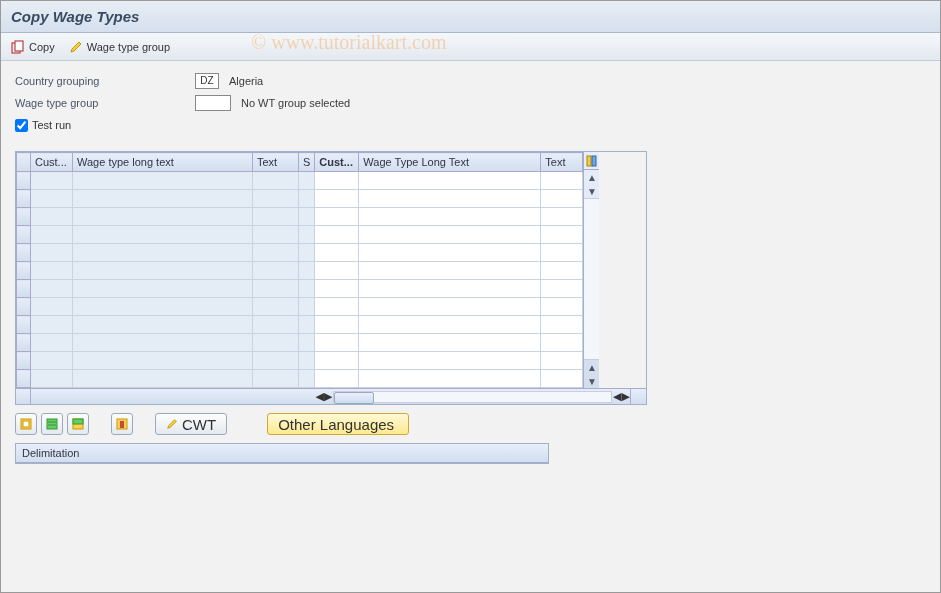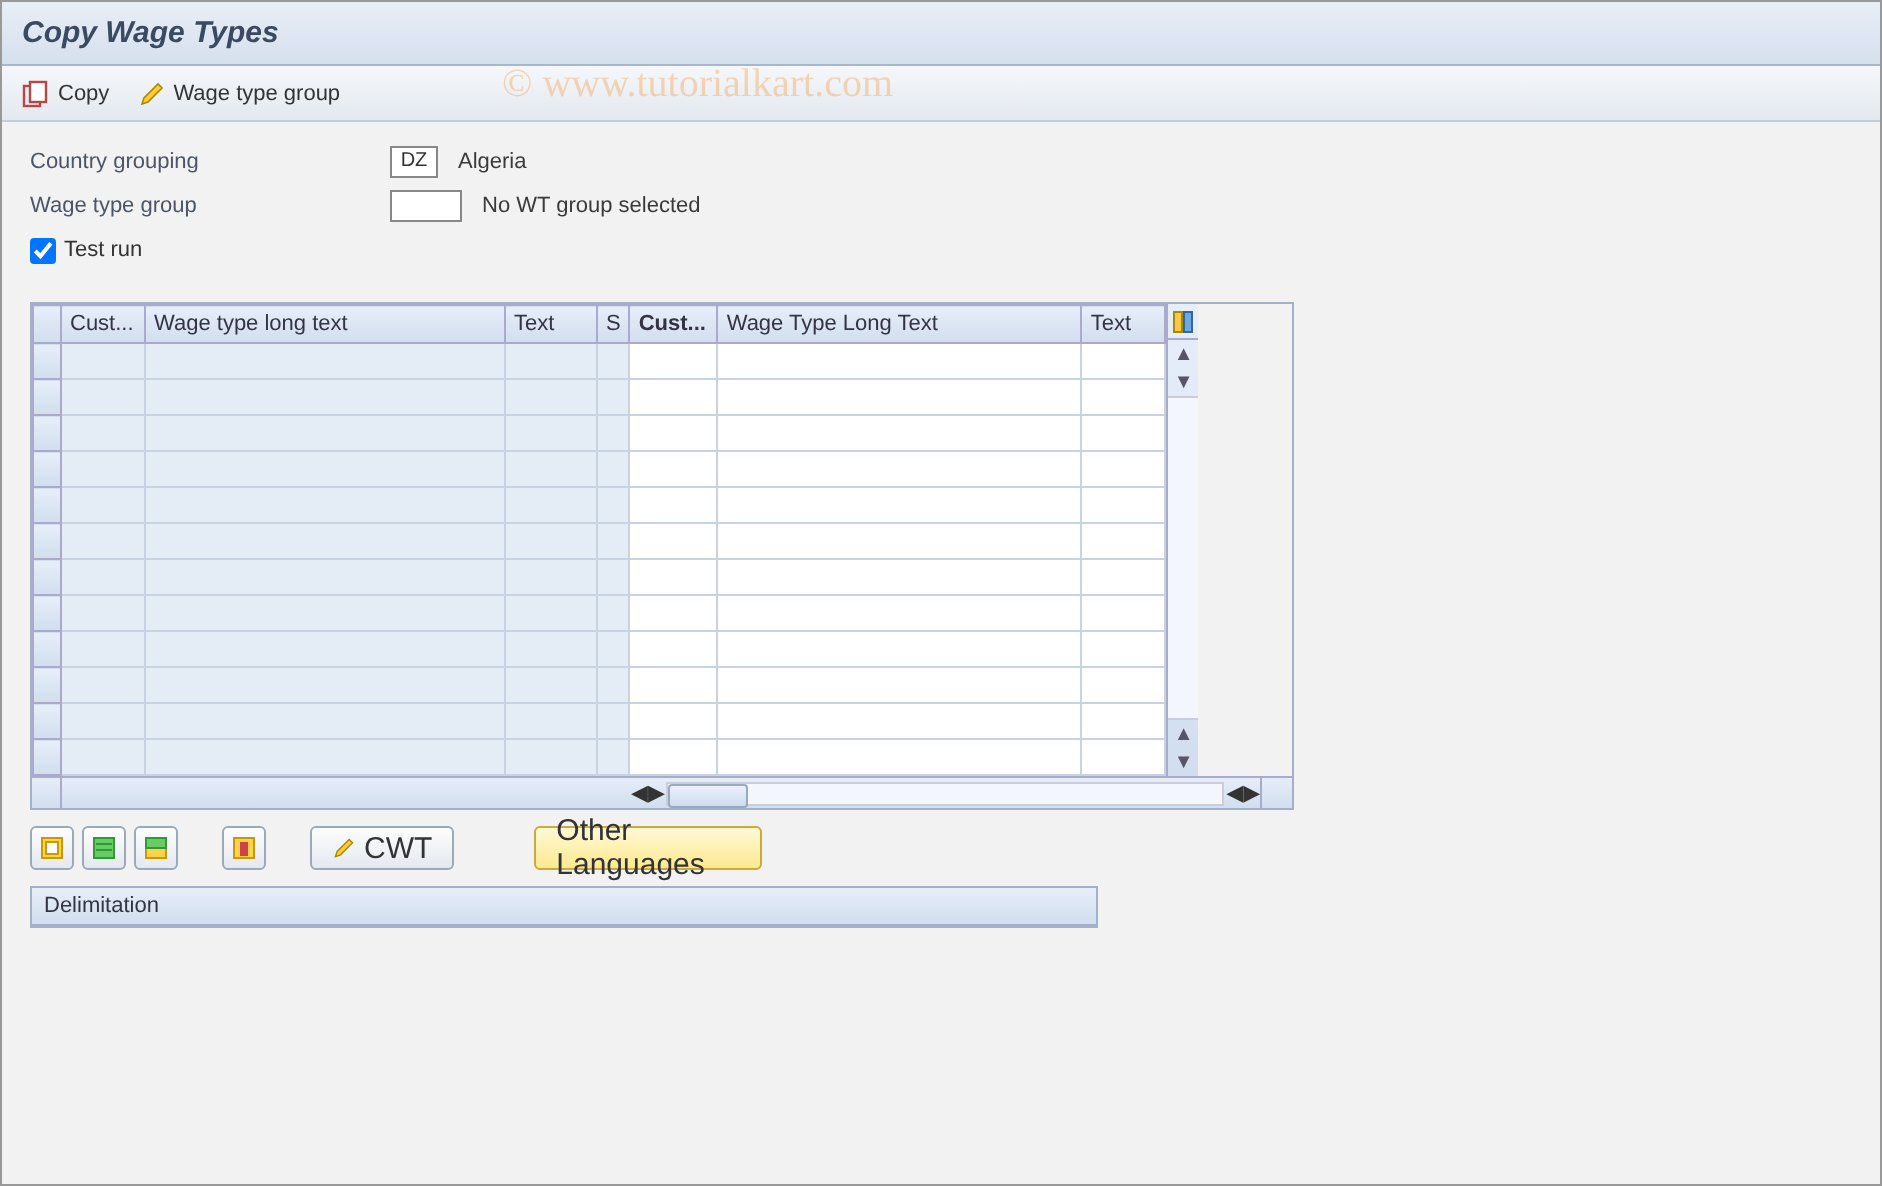--- a/index.html
+++ b/index.html
@@ -439,21 +439,21 @@
     </div>
     <div class="btn-spacer"></div>
     <div class="text-btn">
       <svg width="12" height="12" viewBox="0 0 14 14" style="margin-right:4px">
           <path d="M2 12 L3 9 L10 2 L12 4 L5 11 Z" fill="#fc3" stroke="#a80" stroke-width="0.8"></path>
         </svg>
       <span>CWT</span>
     </div>
     <div class="btn-spacer"></div>
     <div class="btn-spacer"></div>
-    <div class="text-btn yellow" style="width:114px;justify-content:flex-start">
+    <div class="text-btn yellow" style="width:142px;justify-content:flex-start">
       <span>Other Languages</span>
     </div>
   </div>
 
   <div class="groupbox">
     <div class="groupbox-title">Delimitation</div>
   </div>
 
 </div>
 

